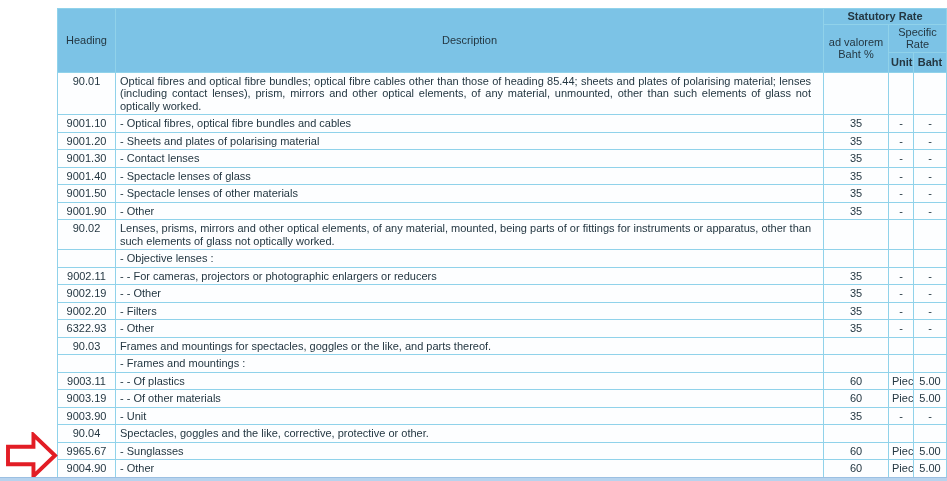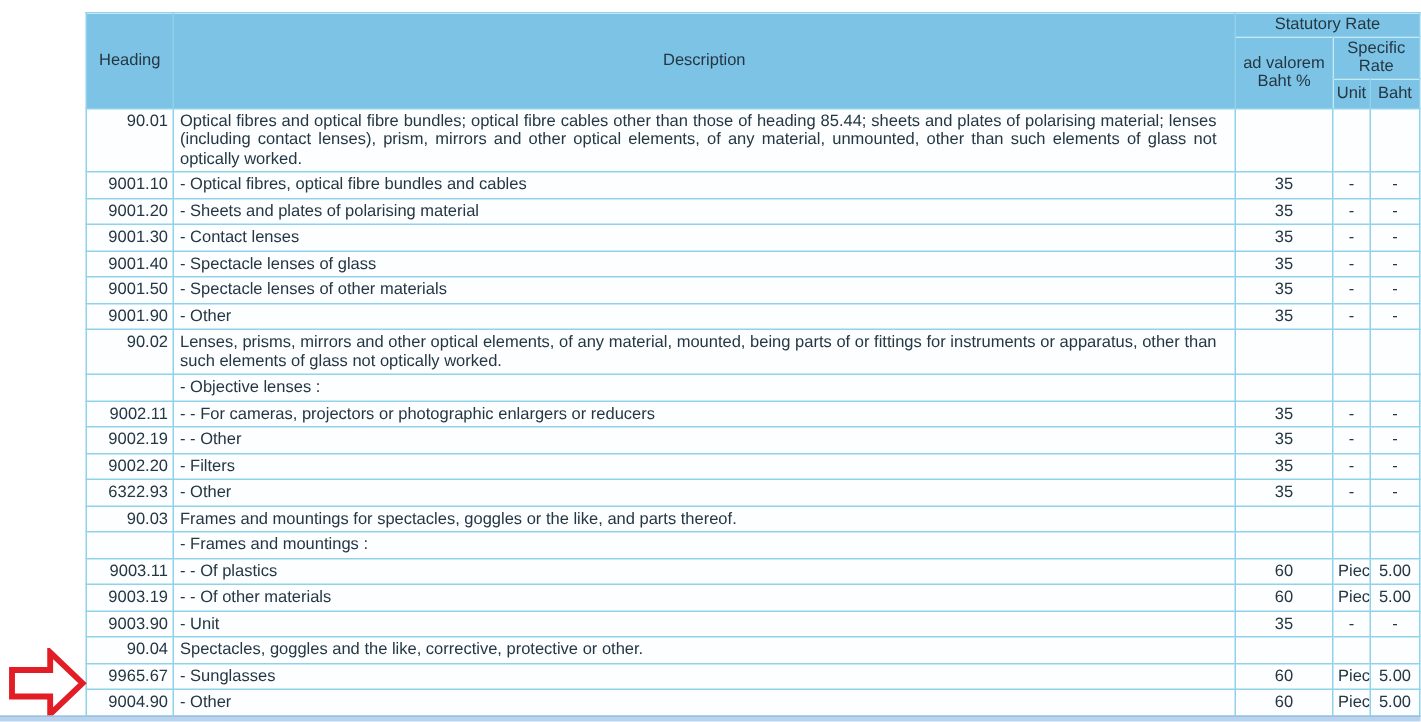--- a/index.html
+++ b/index.html
@@ -22,27 +22,27 @@
   table{
     border-collapse:collapse;table-layout:fixed;width:889px;
     font-size:11px;line-height:12.5px;color:var(--text);
   }
   th,td{border:1px solid var(--border);overflow:hidden;}
   thead th{
     background:var(--header-bg);
     font-weight:normal;text-align:center;vertical-align:middle;
     padding:1px 2px;
   }
-  .r1-statutory{height:15px;}
-  .r3-cell{height:20px;}
+  .r1-statutory{height:15px;font-weight:bold;}
+  .r3-cell{height:20px;font-weight:bold;}
   tbody td{
     background:var(--row-bg);
     padding:2px 3px;vertical-align:top;
   }
-  td.td-heading{text-align:right;padding-left:3px;}
+  td.td-heading{text-align:center;padding-left:3px;}
   td.td-desc{text-align:justify;padding-left:4px;padding-right:12px;}
   td.td-rate,td.td-unit,td.td-baht{text-align:center;}
   .red-arrow{position:absolute;left:5px;top:432px;width:53px;height:47px;}
   .bottom-strip{
     position:absolute;left:0;bottom:0;width:947px;height:4px;
     background:var(--scrollbar);border-top:1px solid #9cc0e2;
   }
 </style>
 </head>
 <body>

